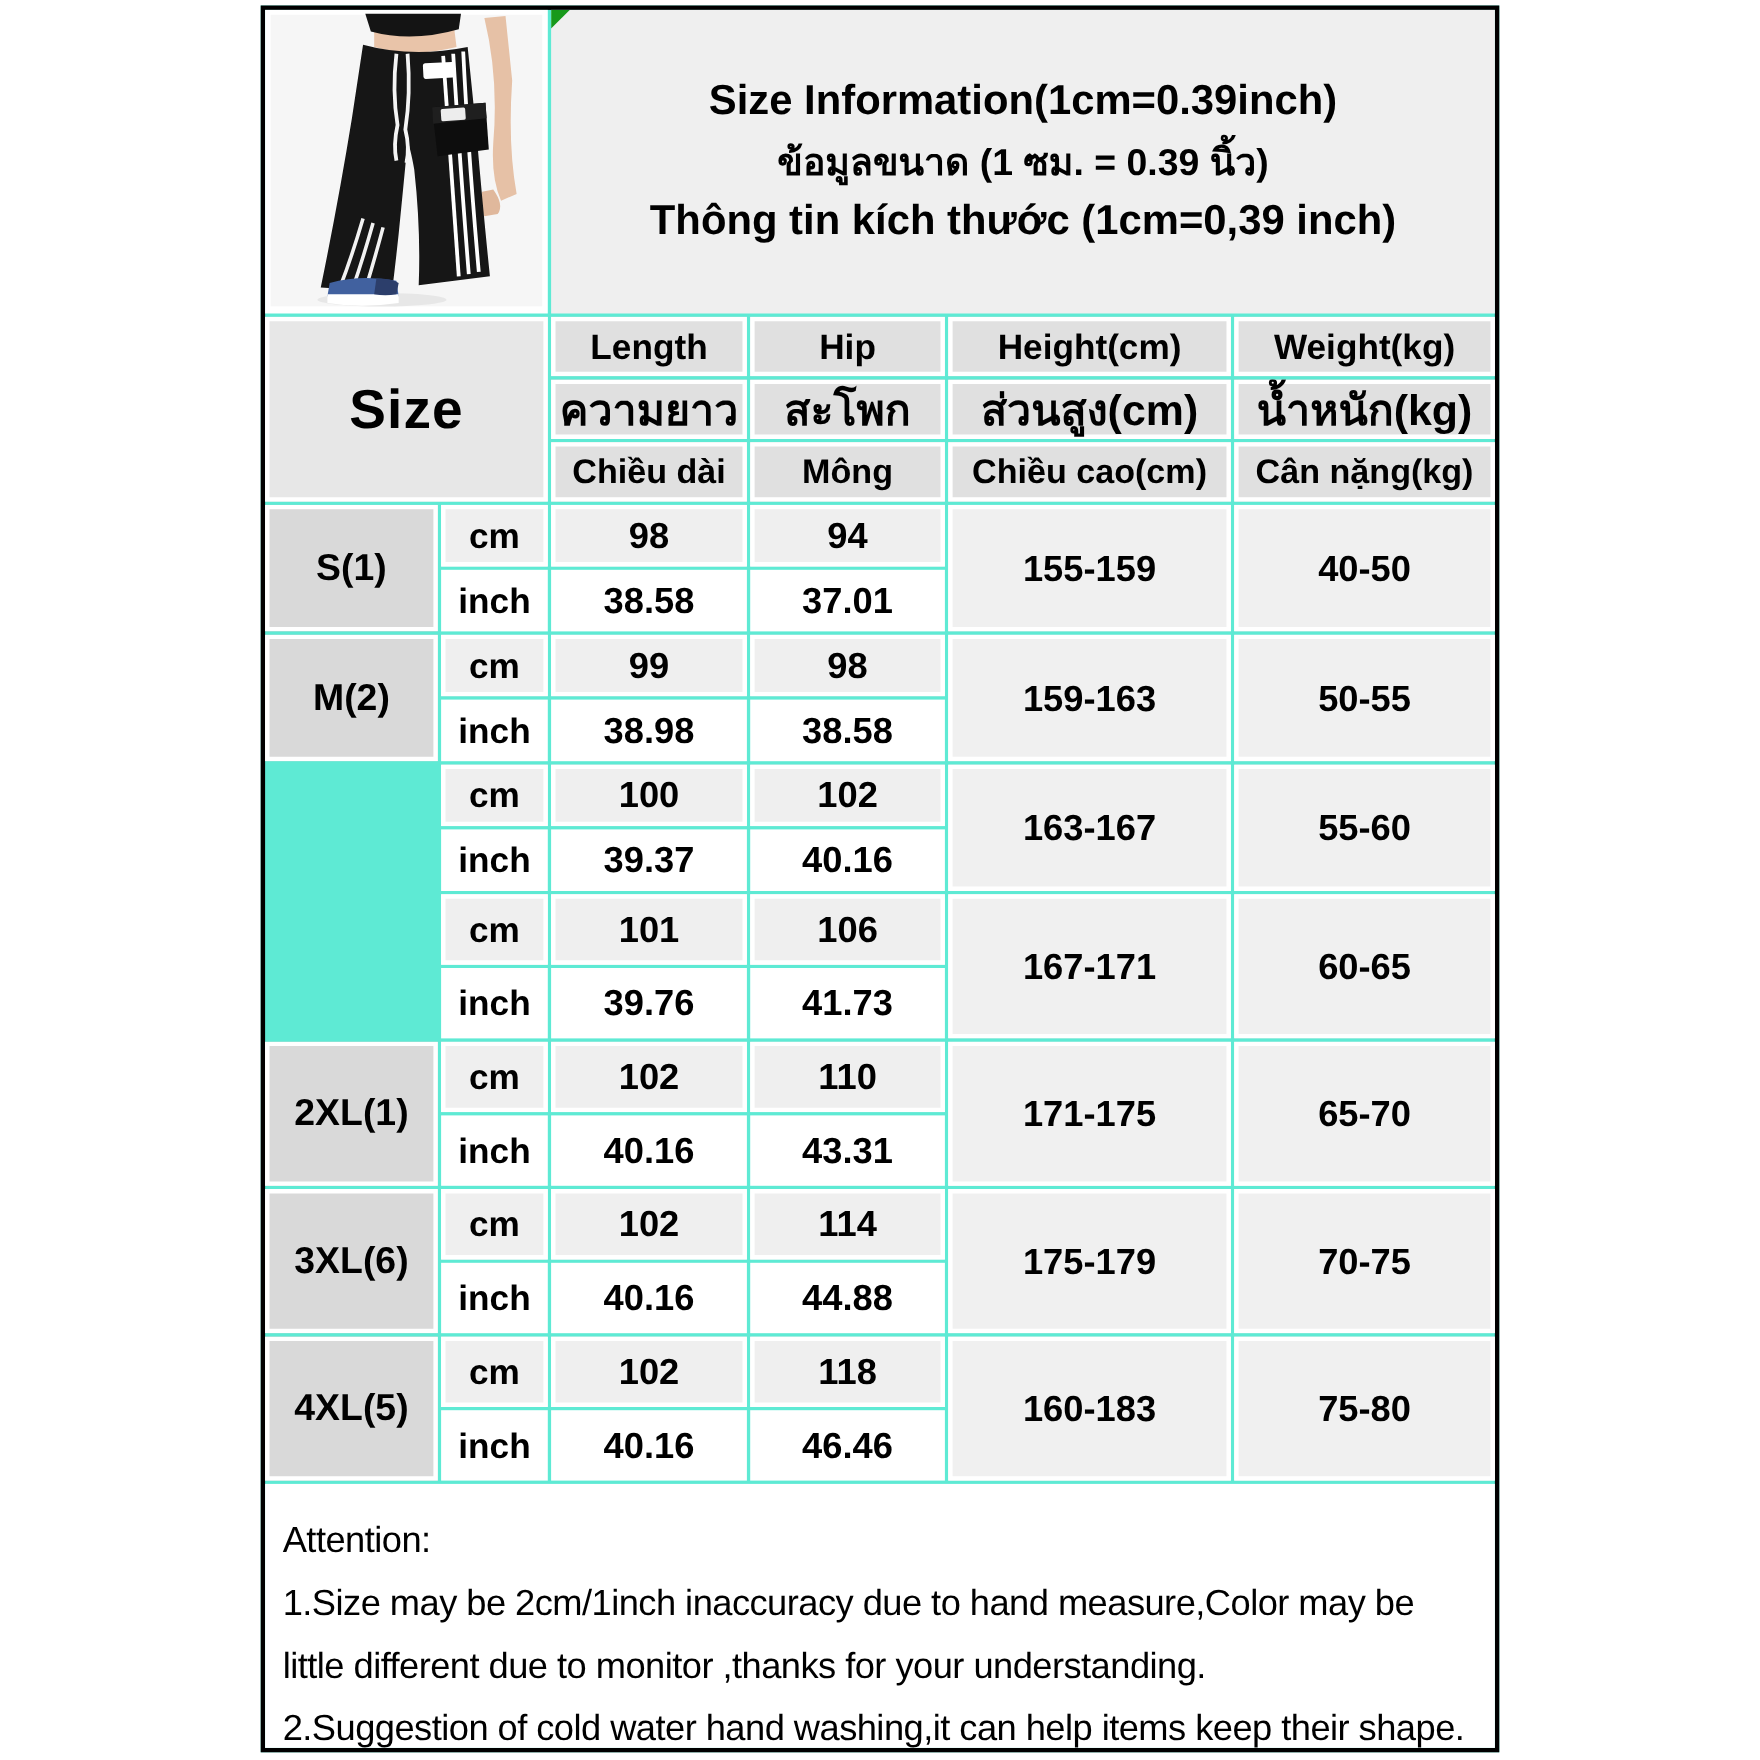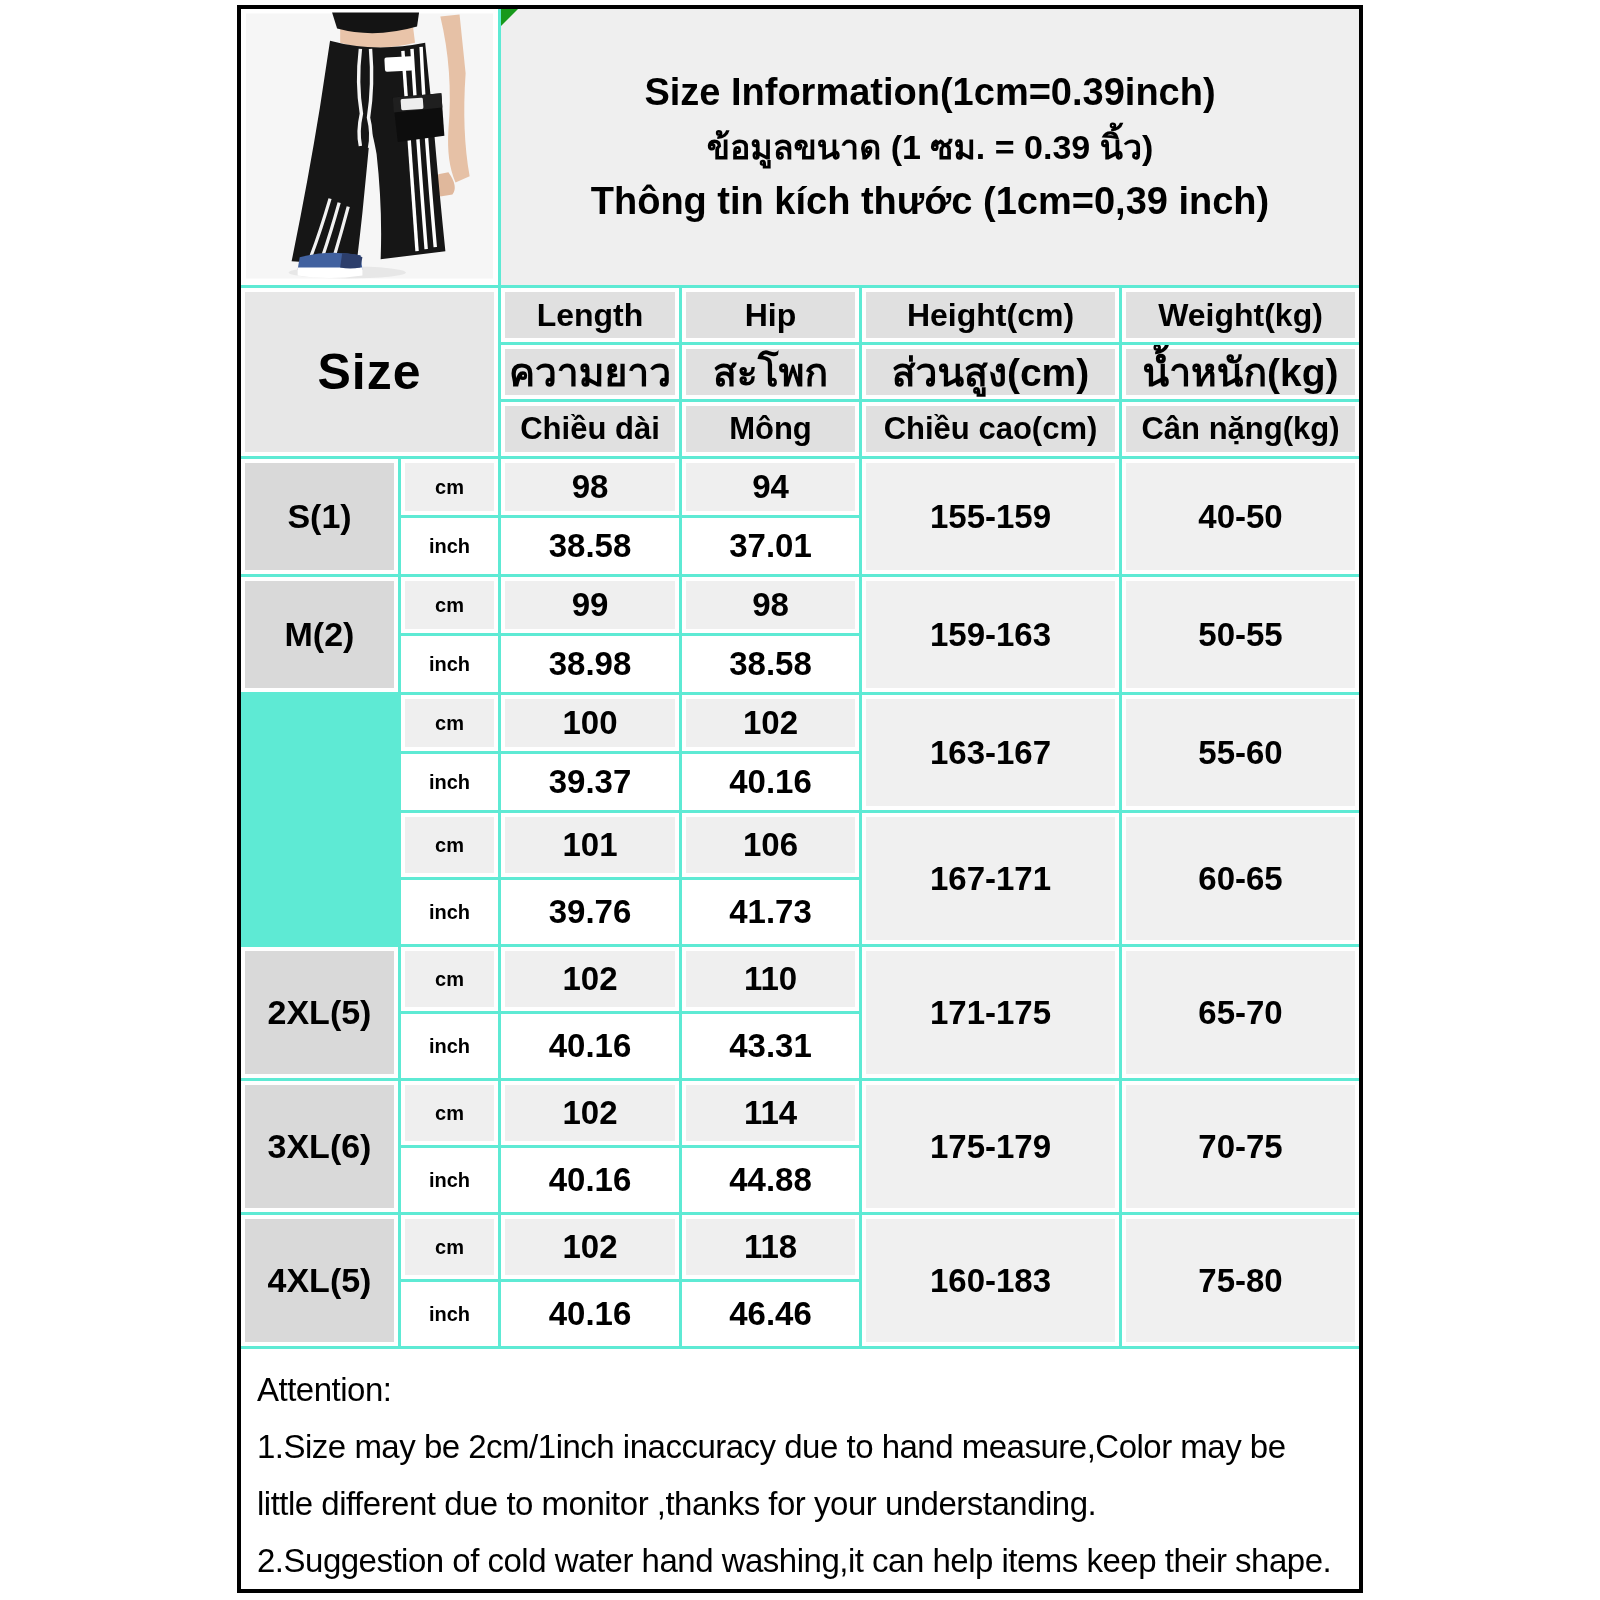--- a/index.html
+++ b/index.html
@@ -34,25 +34,25 @@
   .corner-marker{
     position:absolute;top:0;left:0;width:0;height:0;
     border-top:17px solid #17991b;border-right:17px solid transparent;
   }
 
   .size-word{font-size:50px;font-weight:700;letter-spacing:1px;}
   .hdr-en{font-size:32px;font-weight:700;}
   .hdr-th{font-size:39px;font-weight:700;}
   .hdr-vi{font-size:31px;font-weight:700;}
   .lbl{font-size:34px;font-weight:700;}
-  .unit{font-size:20px;font-weight:700;}
+  .unit{font-size:32px;font-weight:700;}
   .val{font-size:33px;font-weight:700;}
 
   .attention{
-    display:block;text-align:left;padding:12px 16px;box-sizing:border-box;
+    display:block;text-align:left;padding:22px 16px;box-sizing:border-box;
     font-size:33px;line-height:57px;font-weight:400;letter-spacing:-0.5px;
   }
   .attention p{margin:0;}
 
   .photo-cell{padding:0;background:#fff;}
   .photo-cell svg{display:block;width:100%;height:100%;}
 </style>
 </head>
 <body>
 
@@ -245,21 +245,21 @@
       <span class="val">41.73</span>
     </div>
   <div class="cell f-range" style="grid-area:11/5/13/6">
       <span class="val">167-171</span>
     </div>
   <div class="cell f-range" style="grid-area:11/6/13/7">
       <span class="val">60-65</span>
     </div>
 
   <div class="cell f-label" style="grid-area:13/1/15/2">
-      <span class="lbl">2XL(5)</span>
+      <span class="lbl">2XL(1)</span>
     </div>
   <div class="cell f-cm" style="grid-area:13/2/14/3">
       <span class="unit">cm</span>
     </div>
   <div class="cell f-cm" style="grid-area:13/3/14/4">
       <span class="val">102</span>
     </div>
   <div class="cell f-cm" style="grid-area:13/4/14/5">
       <span class="val">110</span>
     </div>

